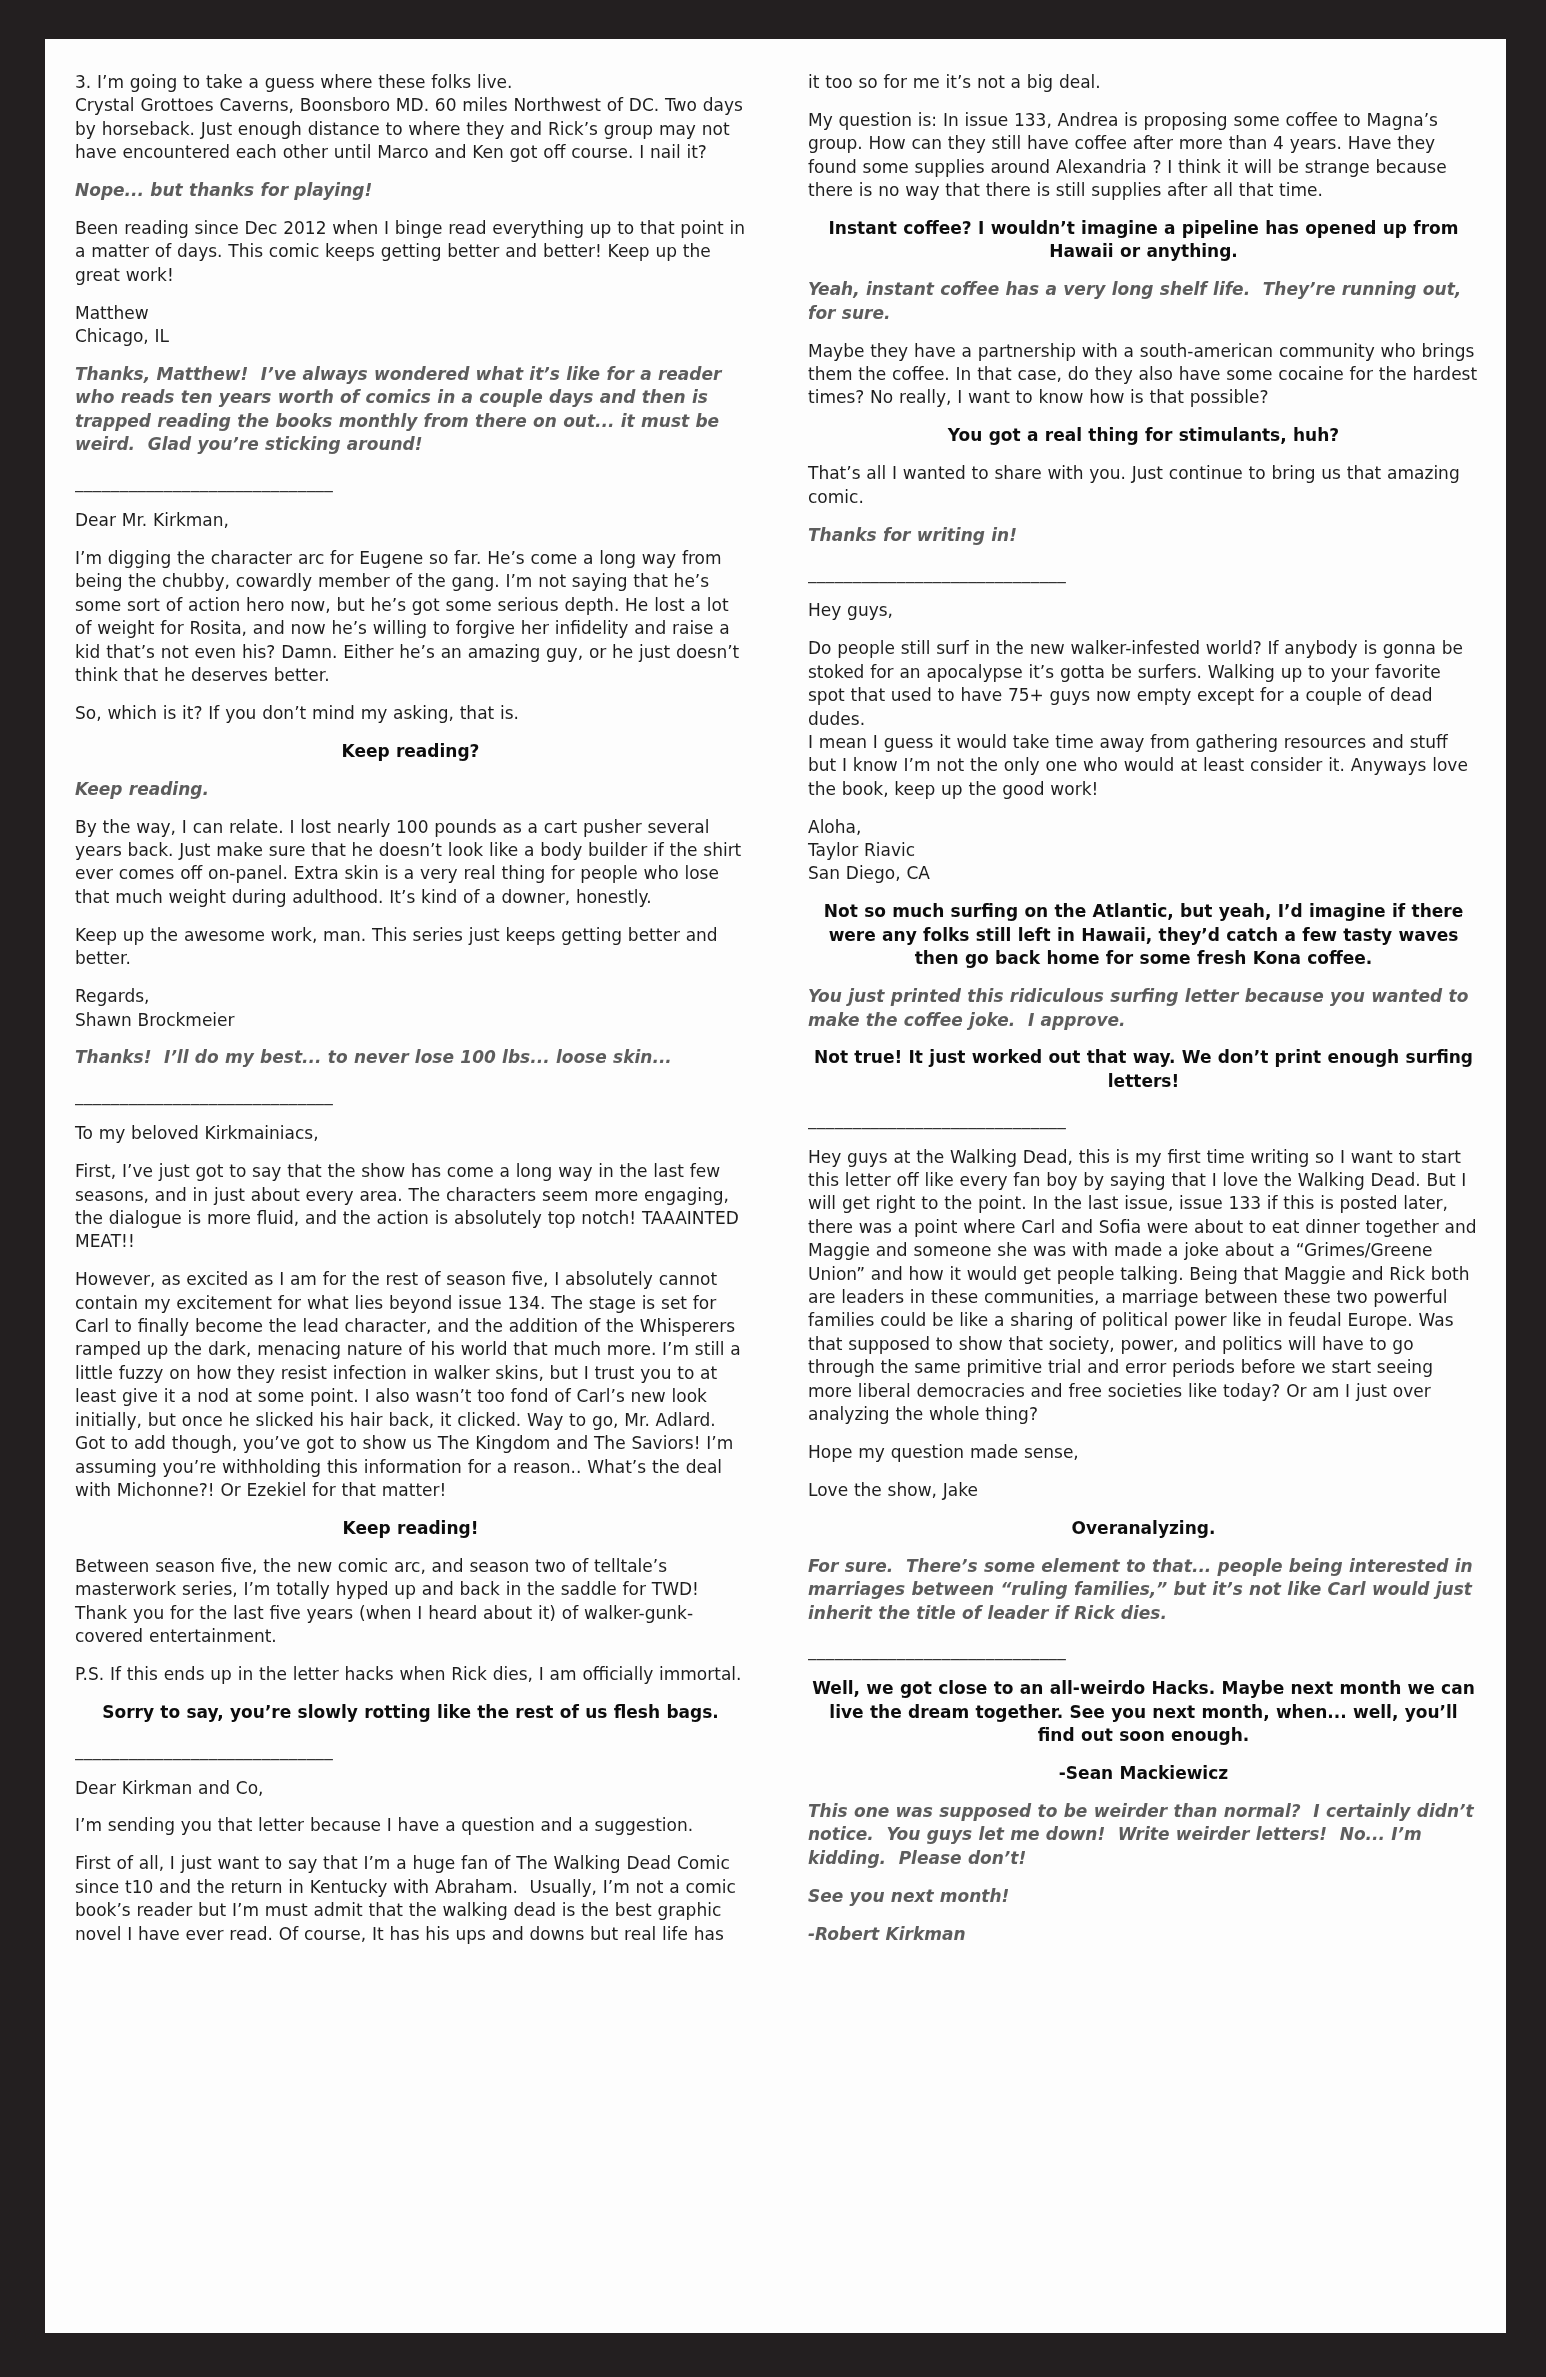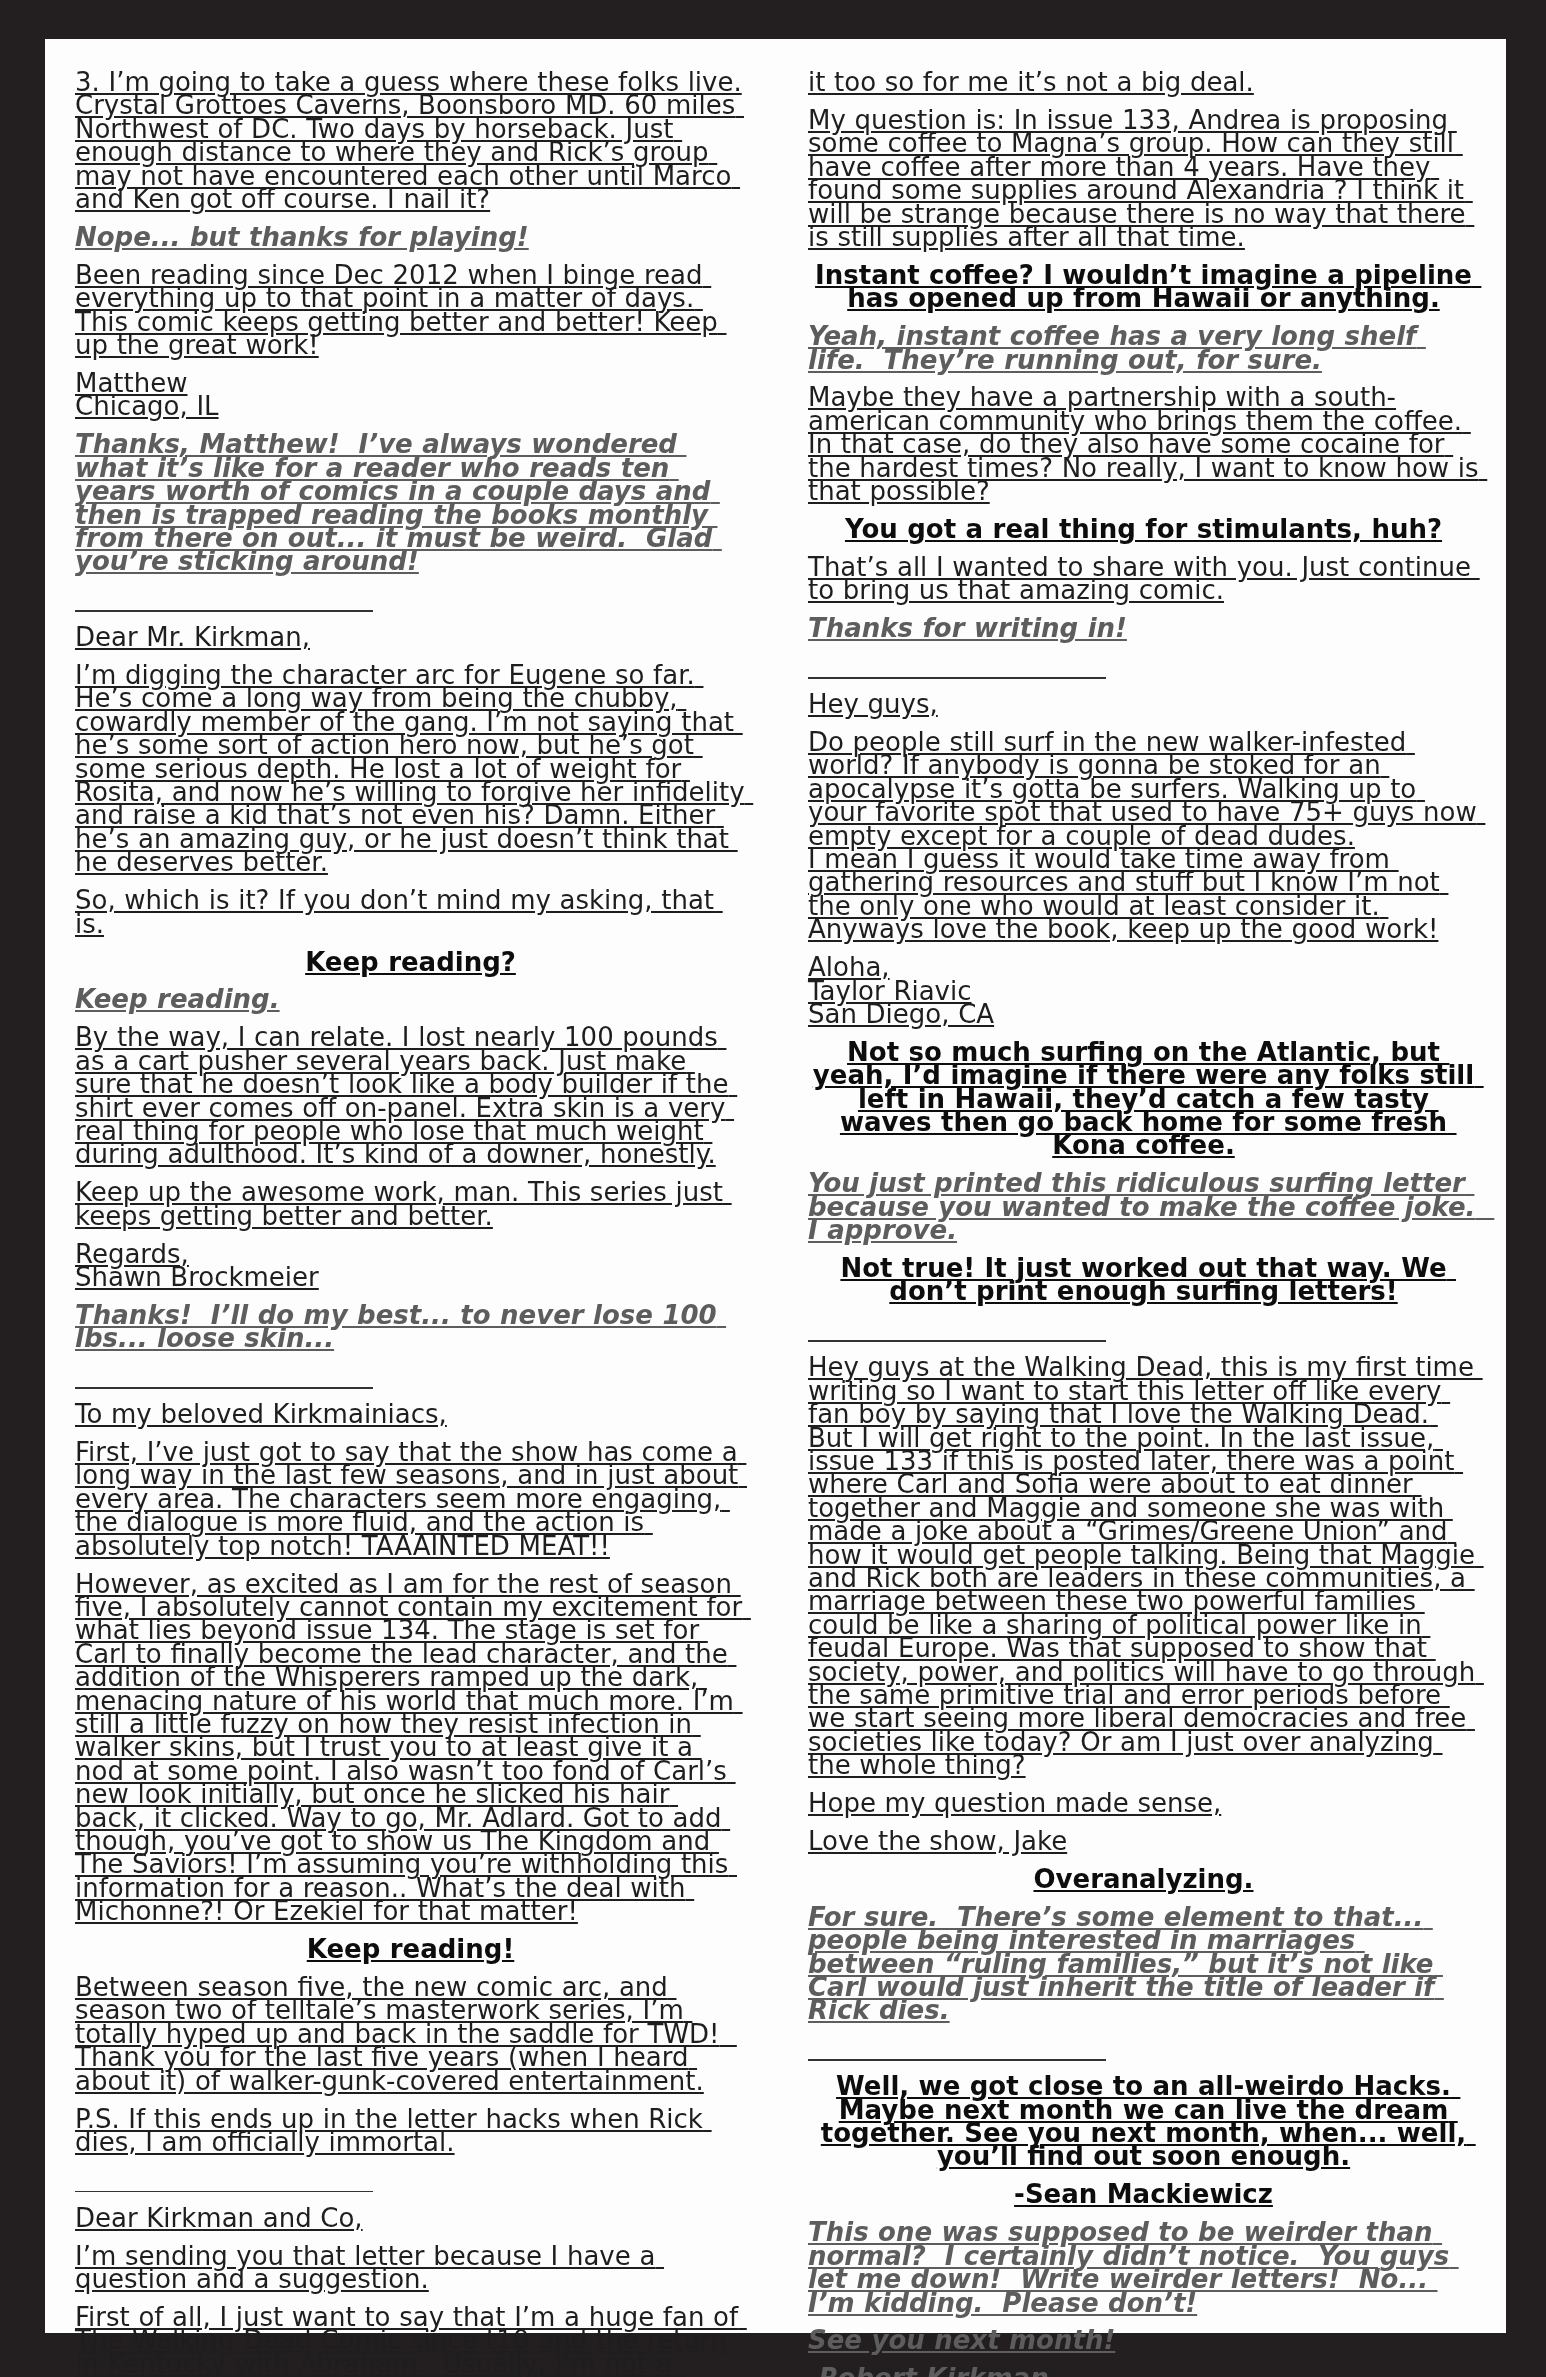--- a/index.html
+++ b/index.html
@@ -28,26 +28,25 @@
   .cols {
     display: flex;
     gap: 62px;
   }
   .col {
     width: 671px;
     flex: 0 0 671px;
   }
   .para {
     margin: 0 0 14.5px 0;
-    font-size: 26px;
+    font-size: 17px;
     line-height: 23.4px;
     color: var(--ink, #1e1e1e);
     white-space: pre-wrap;
     word-spacing: 0.4px;
-    text-decoration: underline;
   }
   .para.bold {
     font-weight: bold;
     color: var(--ink-bold, #0d0d0d);
     text-align: center;
   }
   .para.bold-italic {
     font-weight: bold;
     font-style: italic;
     color: var(--ink-editor, #5d5d5d);
@@ -85,20 +84,21 @@
           <p class="para normal">Regards,
 Shawn Brockmeier</p>
           <p class="para bold-italic">Thanks!  I’ll do my best... to never lose 100 lbs... loose skin...</p>
           <p class="para divider">_____________________________</p>
           <p class="para normal">To my beloved Kirkmainiacs,</p>
           <p class="para normal">First, I’ve just got to say that the show has come a long way in the last few seasons, and in just about every area. The characters seem more engaging, the dialogue is more fluid, and the action is absolutely top notch! TAAAINTED MEAT!!</p>
           <p class="para normal">However, as excited as I am for the rest of season five, I absolutely cannot contain my excitement for what lies beyond issue 134. The stage is set for Carl to finally become the lead character, and the addition of the Whisperers ramped up the dark, menacing nature of his world that much more. I’m still a little fuzzy on how they resist infection in walker skins, but I trust you to at least give it a nod at some point. I also wasn’t too fond of Carl’s new look initially, but once he slicked his hair back, it clicked. Way to go, Mr. Adlard. Got to add though, you’ve got to show us The Kingdom and The Saviors! I’m assuming you’re withholding this information for a reason.. What’s the deal with Michonne?! Or Ezekiel for that matter!</p>
           <p class="para bold">Keep reading!</p>
           <p class="para normal">Between season five, the new comic arc, and season two of telltale’s masterwork series, I’m totally hyped up and back in the saddle for TWD!  Thank you for the last five years (when I heard about it) of walker-gunk-covered entertainment.</p>
           <p class="para normal">P.S. If this ends up in the letter hacks when Rick dies, I am officially immortal.</p>
+          <p class="para bold">Sorry to say, you’re slowly rotting like the rest of us flesh bags.</p>
           <p class="para divider">_____________________________</p>
           <p class="para normal">Dear Kirkman and Co,</p>
           <p class="para normal">I’m sending you that letter because I have a question and a suggestion.</p>
           <p class="para normal">First of all, I just want to say that I’m a huge fan of The Walking Dead Comic since t10 and the return in Kentucky with Abraham.  Usually, I’m not a comic book’s reader but I’m must admit that the walking dead is the best graphic novel I have ever read. Of course, It has his ups and downs but real life has</p>
         </div>
       <div class="col">
           <p class="para normal">it too so for me it’s not a big deal.</p>
           <p class="para normal">My question is: In issue 133, Andrea is proposing some coffee to Magna’s group. How can they still have coffee after more than 4 years. Have they found some supplies around Alexandria ? I think it will be strange because there is no way that there is still supplies after all that time.</p>
           <p class="para bold">Instant coffee? I wouldn’t imagine a pipeline has opened up from Hawaii or anything.</p>
           <p class="para bold-italic">Yeah, instant coffee has a very long shelf life.  They’re running out, for sure.</p>

